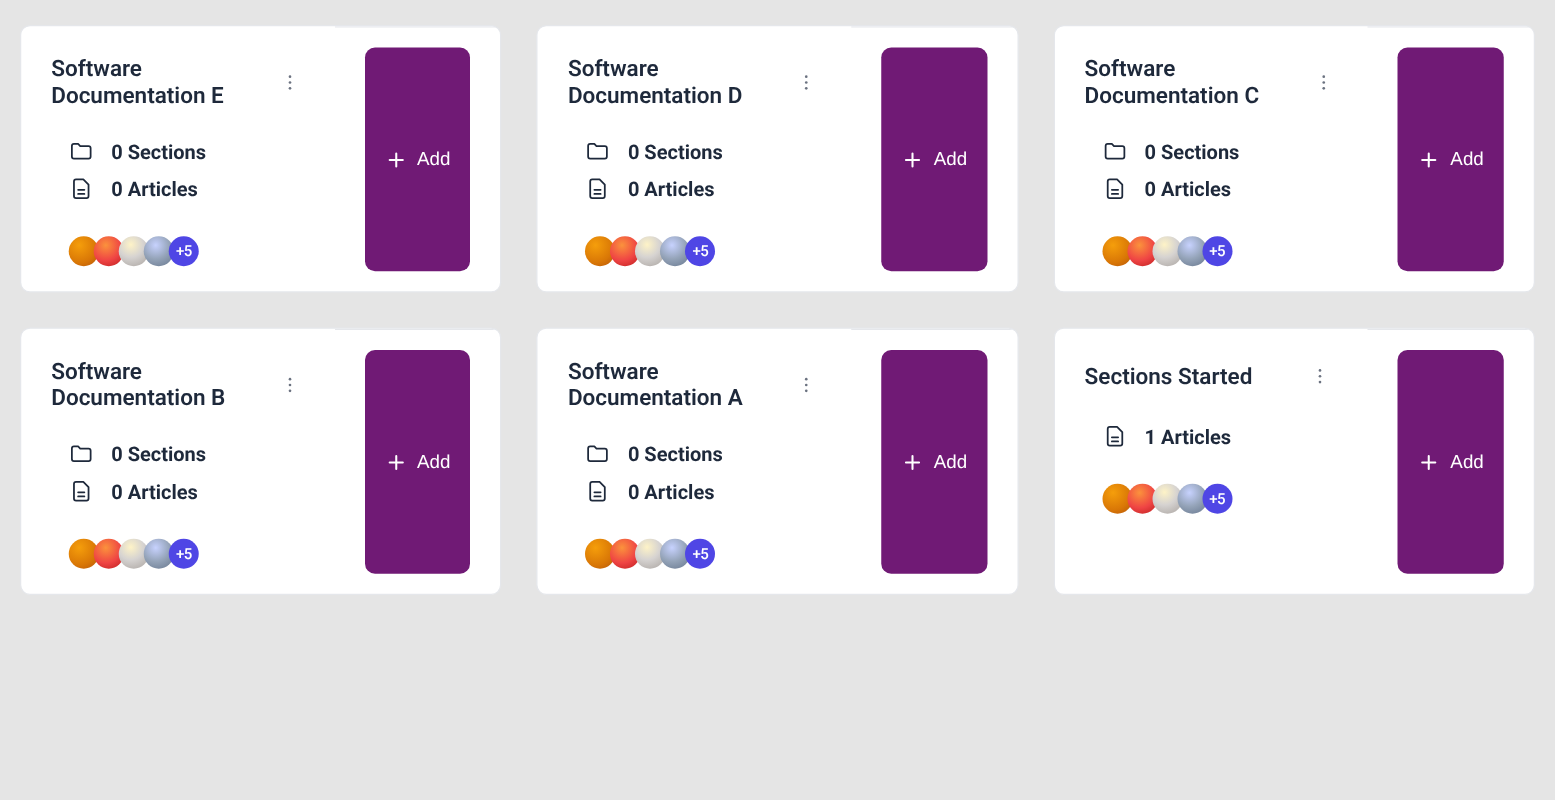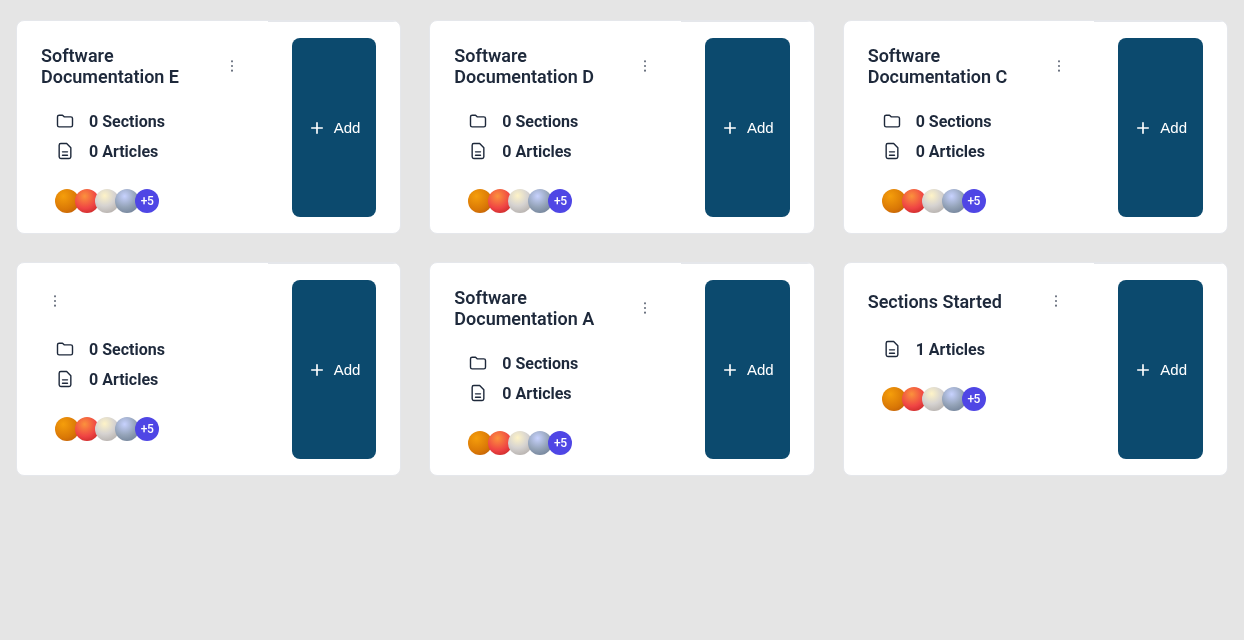--- a/index.html
+++ b/index.html
@@ -90,21 +90,21 @@
     justify-content: center;
     letter-spacing: -0.5px;
   }
   .card-foot {
     border-top: 1px solid #e5e7eb;
     padding: 16px 24px;
     display: flex;
     justify-content: flex-end;
   }
   .add-btn {
-    background: #0c4a6e;
+    background: #701a75;
     color: #fff;
     border: none;
     border-radius: 8px;
     padding: 10px 16px;
     font-size: 15px;
     font-weight: 500;
     display: inline-flex;
     align-items: center;
     gap: 8px;
     cursor: pointer;
@@ -241,20 +241,21 @@
             <path d="M12 5v14M5 12h14"></path>
           </svg>
         <span>Add</span>
       </button>
     </div>
   </div>
 
   <div class="card">
     <div class="card-body">
       <div class="card-head">
+        <div class="card-title">Software Documentation B</div>
         <div class="more-btn">
           <svg class="icon" width="16" height="16" viewBox="0 0 24 24" fill="currentColor">
               <circle cx="12" cy="5" r="1.6"></circle>
               <circle cx="12" cy="12" r="1.6"></circle>
               <circle cx="12" cy="19" r="1.6"></circle>
             </svg>
         </div>
       </div>
       <div class="stat-row">
         <svg width="20" height="20" viewBox="0 0 24 24" fill="none" stroke="#1e293b" stroke-width="1.7" stroke-linecap="round" stroke-linejoin="round">

